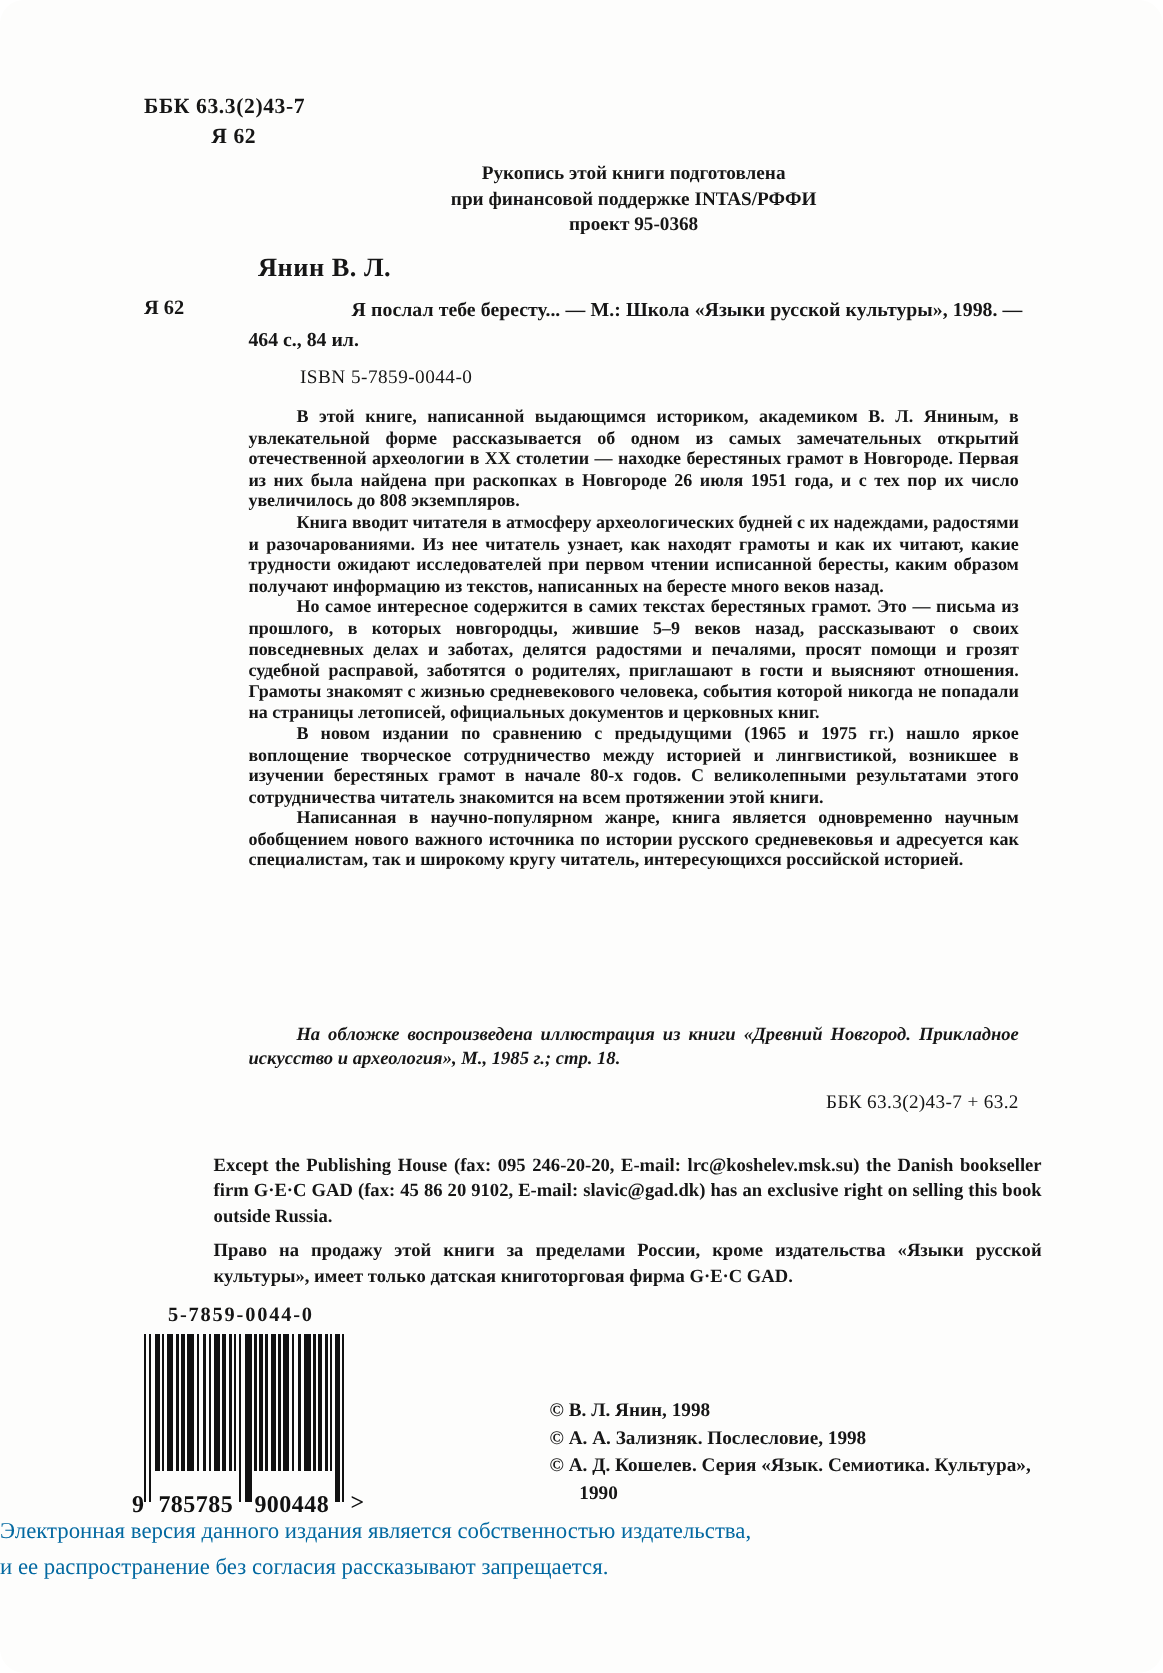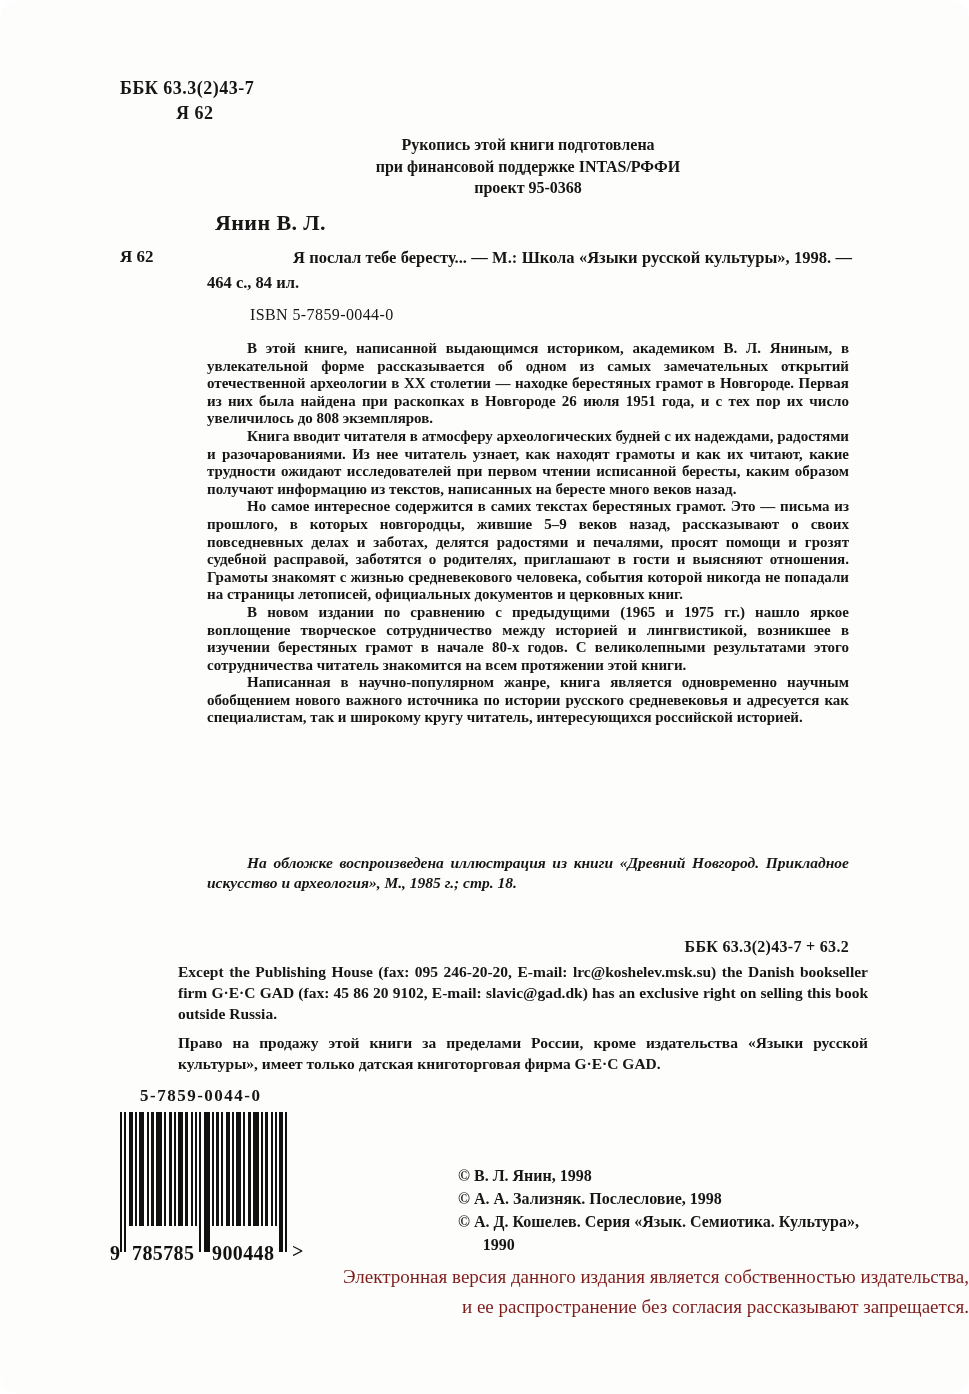--- a/index.html
+++ b/index.html
@@ -25,35 +25,35 @@
   .entry-code{left:120px;top:247px;font-weight:bold;font-size:17px;}
   .entry-text{left:207px;top:245px;width:645px;font-weight:bold;font-size:16.5px;line-height:25px;text-indent:86px;text-align:justify;}
 
   .isbn{left:250px;top:306px;font-weight:normal;font-size:16px;letter-spacing:.4px;}
 
   .annotation{left:207px;top:340px;width:642px;font-weight:bold;font-size:15px;line-height:17.6px;text-align:justify;}
   .annotation p{text-indent:40px;}
 
   .cover-note{left:207px;top:853px;width:642px;font-weight:bold;font-style:italic;font-size:15.5px;line-height:19.5px;text-indent:40px;text-align:justify;}
 
-  .bbk-bottom{left:207px;top:910px;width:642px;text-align:right;font-weight:bold;font-size:16px;letter-spacing:.3px;margin-top:28px;}
+  .bbk-bottom{left:207px;top:910px;width:642px;text-align:right;font-weight:normal;font-size:16px;letter-spacing:.3px;}
 
   .rights{left:178px;top:962px;width:690px;font-weight:bold;font-size:15.5px;line-height:20.8px;text-align:justify;}
   .rights .rights-ru{margin-top:9px;}
 
   .barcode-block{left:110px;top:1086px;width:250px;}
   .barcode-label{font-weight:bold;font-size:17px;margin-left:30px;letter-spacing:1.5px;}
   .barcode-svg{display:block;margin-top:2px;}
   .barcode-svg rect{fill:#111;}
   .barcode-svg text{font-family:"Liberation Serif","DejaVu Serif",serif;font-weight:bold;font-size:20px;fill:#111;}
 
   .copyrights{left:458px;top:1116px;width:408px;font-weight:bold;font-size:16px;line-height:23px;margin-top:48px;}
   .copyright-item{padding-left:1.55em;text-indent:-1.55em;}
 
-  .footer{left:0;top:1262px;width:969px;text-align:right;font-size:19px;line-height:30px;color:#7f1d1d;}
+  .footer{left:0;top:1262px;width:969px;text-align:left;font-size:19px;line-height:30px;color:#0369a1;}
 </style>
 </head>
 <body>
 
 <div class="page">
 
   <div class="abs bbk-top">
     <div>ББК  63.3(2)43-7</div>
     <div class="sign">Я 62</div>
   </div>

